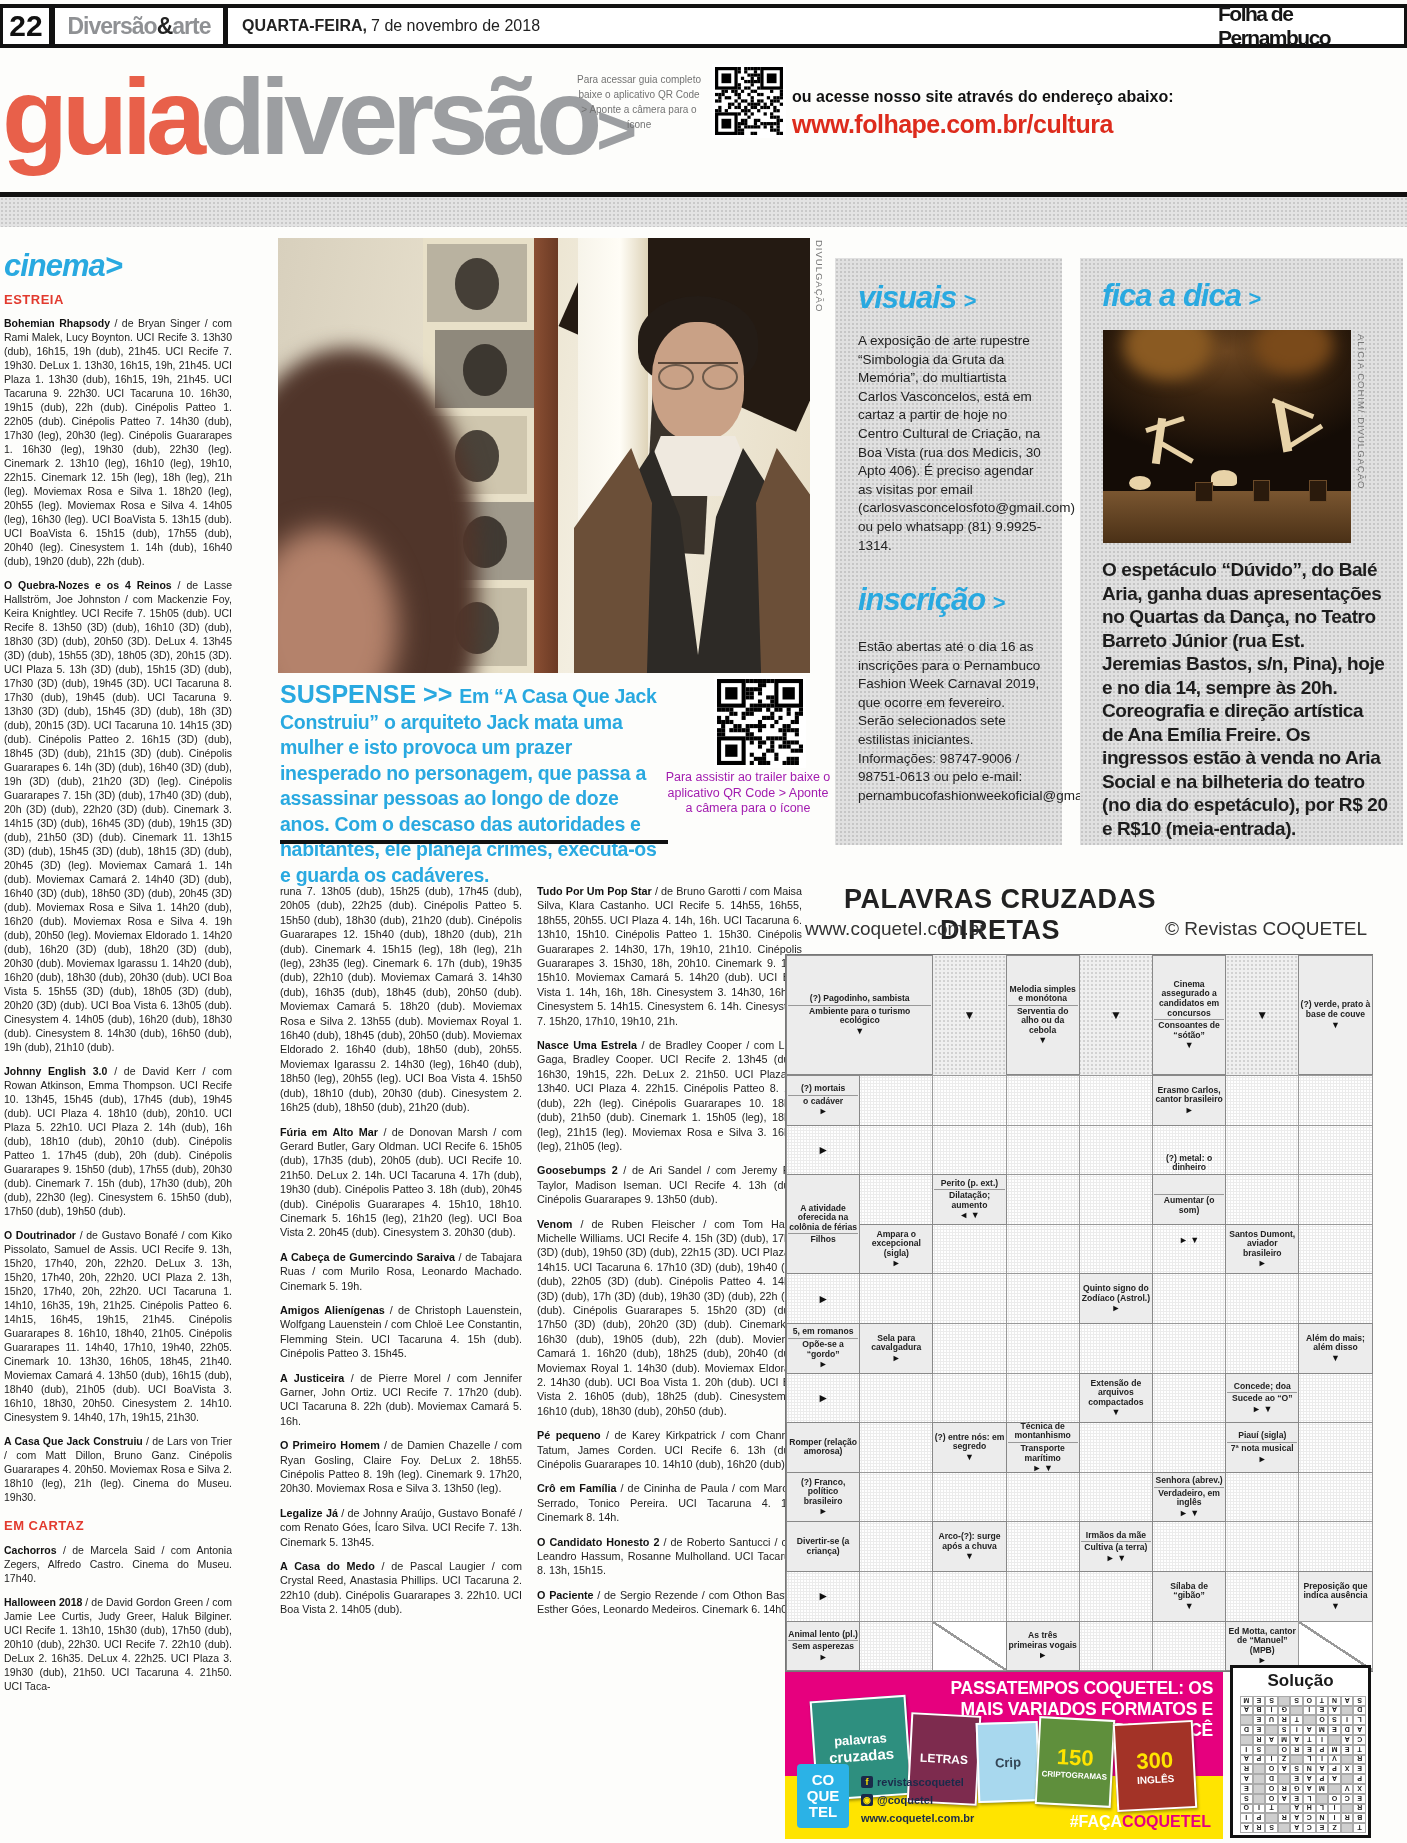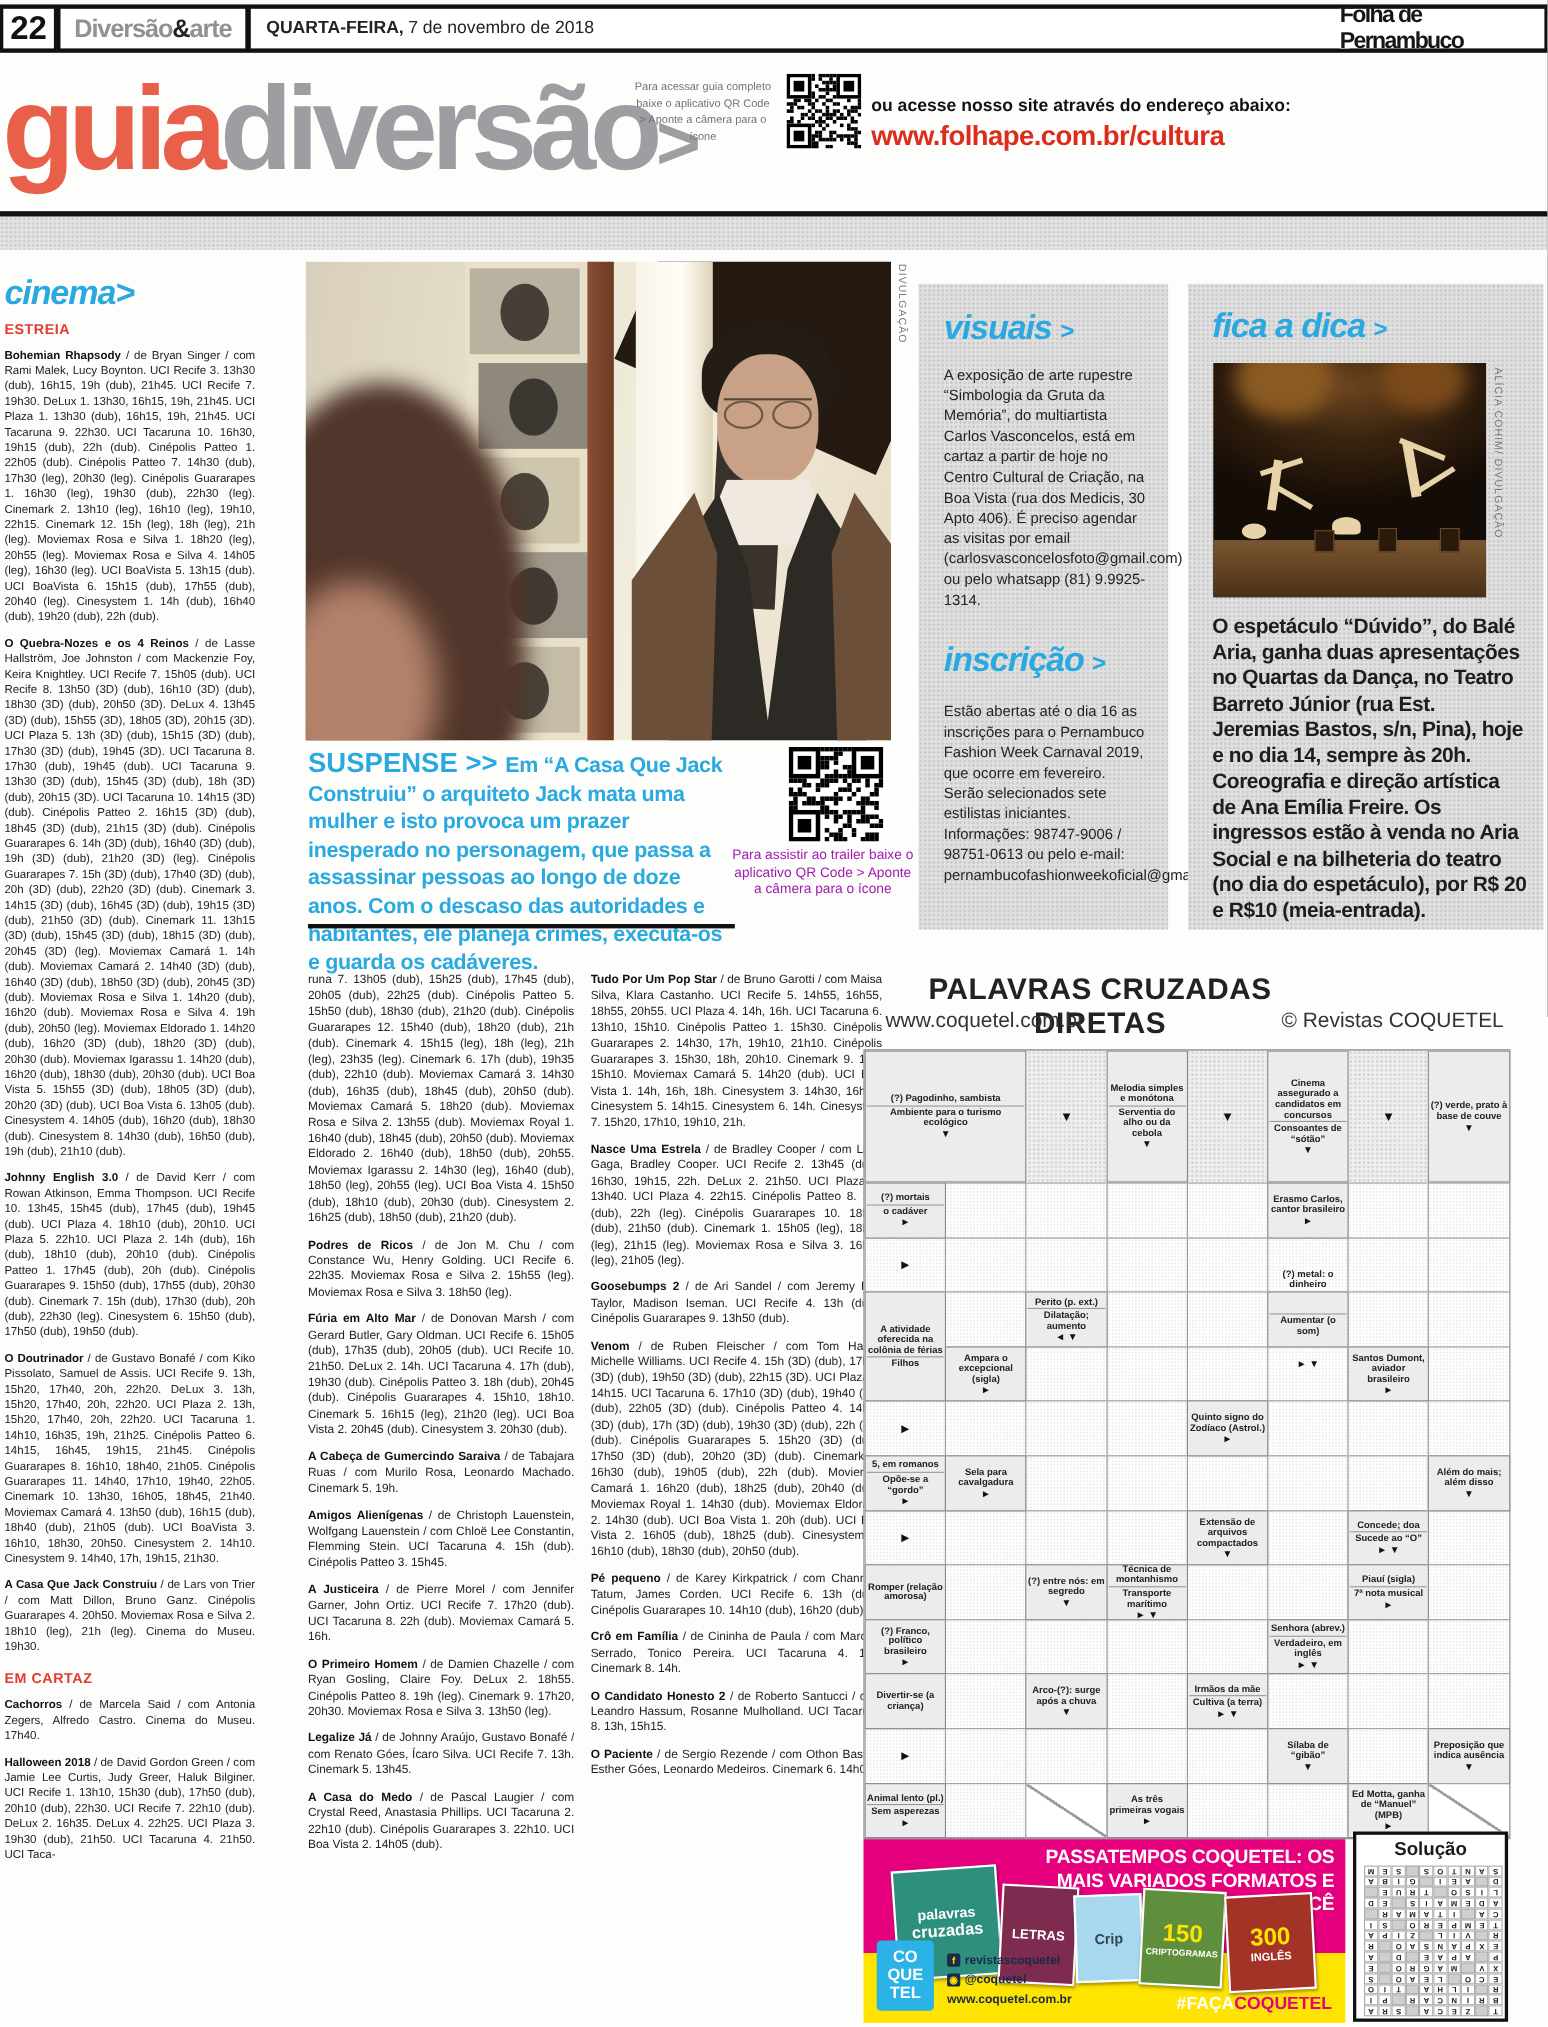--- a/index.html
+++ b/index.html
@@ -520,21 +520,20 @@
           <rect x="1" y="15" width="5" height="5" fill="#fff"></rect>
           <rect x="2" y="16" width="3" height="3"></rect>
         </g>
       </svg>
     </div>
   <div class="abs" id="trailer-note">Para assistir ao trailer baixe o aplicativo QR Code &gt; Aponte a câmera para o ícone</div>
 
   <div class="abs" id="col2">
 
   <p class="movie"><b></b><span>runa 7. 13h05 (dub), 15h25 (dub), 17h45 (dub), 20h05 (dub), 22h25 (dub). Cinépolis Patteo 5. 15h50 (dub), 18h30 (dub), 21h20 (dub). Cinépolis Guararapes 12. 15h40 (dub), 18h20 (dub), 21h (dub). Cinemark 4. 15h15 (leg), 18h (leg), 21h (leg), 23h35 (leg). Cinemark 6. 17h (dub), 19h35 (dub), 22h10 (dub). Moviemax Camará 3. 14h30 (dub), 16h35 (dub), 18h45 (dub), 20h50 (dub). Moviemax Camará 5. 18h20 (dub). Moviemax Rosa e Silva 2. 13h55 (dub). Moviemax Royal 1. 16h40 (dub), 18h45 (dub), 20h50 (dub). Moviemax Eldorado 2. 16h40 (dub), 18h50 (dub), 20h55. Moviemax Igarassu 2. 14h30 (leg), 16h40 (dub), 18h50 (leg), 20h55 (leg). UCI Boa Vista 4. 15h50 (dub), 18h10 (dub), 20h30 (dub). Cinesystem 2. 16h25 (dub), 18h50 (dub), 21h20 (dub).</span></p>
-      <p class="movie"><b>Podres de Ricos</b><span> / de Jon M. Chu / com Constance Wu, Henry Golding. UCI Recife 6. 22h35. Moviemax Rosa e Silva 2. 15h55 (leg). Moviemax Rosa e Silva 3. 18h50 (leg).</span></p>
       <p class="movie"><b>Fúria em Alto Mar</b><span> / de Donovan Marsh / com Gerard Butler, Gary Oldman. UCI Recife 6. 15h05 (dub), 17h35 (dub), 20h05 (dub). UCI Recife 10. 21h50. DeLux 2. 14h. UCI Tacaruna 4. 17h (dub), 19h30 (dub). Cinépolis Patteo 3. 18h (dub), 20h45 (dub). Cinépolis Guararapes 4. 15h10, 18h10. Cinemark 5. 16h15 (leg), 21h20 (leg). UCI Boa Vista 2. 20h45 (dub). Cinesystem 3. 20h30 (dub).</span></p>
       <p class="movie"><b>A Cabeça de Gumercindo Saraiva</b><span> / de Tabajara Ruas / com Murilo Rosa, Leonardo Machado. Cinemark 5. 19h.</span></p>
       <p class="movie"><b>Amigos Alienígenas</b><span> / de Christoph Lauenstein, Wolfgang Lauenstein / com Chloë Lee Constantin, Flemming Stein. UCI Tacaruna 4. 15h (dub). Cinépolis Patteo 3. 15h45.</span></p>
       <p class="movie"><b>A Justiceira</b><span> / de Pierre Morel / com Jennifer Garner, John Ortiz. UCI Recife 7. 17h20 (dub). UCI Tacaruna 8. 22h (dub). Moviemax Camará 5. 16h.</span></p>
       <p class="movie"><b>O Primeiro Homem</b><span> / de Damien Chazelle / com Ryan Gosling, Claire Foy. DeLux 2. 18h55. Cinépolis Patteo 8. 19h (leg). Cinemark 9. 17h20, 20h30. Moviemax Rosa e Silva 3. 13h50 (leg).</span></p>
       <p class="movie"><b>Legalize Já</b><span> / de Johnny Araújo, Gustavo Bonafé / com Renato Góes, Ícaro Silva. UCI Recife 7. 13h. Cinemark 5. 13h45.</span></p>
       <p class="movie"><b>A Casa do Medo</b><span> / de Pascal Laugier / com Crystal Reed, Anastasia Phillips. UCI Tacaruna 2. 22h10 (dub). Cinépolis Guararapes 3. 22h10. UCI Boa Vista 2. 14h05 (dub).</span></p>
     </div>
   <div class="abs" id="col3">
 
@@ -809,21 +808,21 @@
           <div class="cw-part">Animal lento (pl.)</div>
           <div class="cw-part">Sem asperezas</div>
           <div class="cw-ar">►</div>
         </div>
         <div class="cw-slash" style="left: 146.4px; top: 665.6px; width: 74.2px; height: 50.6px;"></div>
         <div class="cw-clue" style="left: 219.6px; top: 665.6px; width: 74.2px; height: 50.6px;">
           <div class="cw-part">As três primeiras vogais</div>
           <div class="cw-ar">►</div>
         </div>
         <div class="cw-clue" style="left: 439.2px; top: 665.6px; width: 74.2px; height: 50.6px;">
-          <div class="cw-part">Ed Motta, ganha de “Manuel” (MPB)</div>
+          <div class="cw-part">Ed Motta, cantor de “Manuel” (MPB)</div>
           <div class="cw-ar">►</div>
         </div>
         <div class="cw-slash" style="left: 512.4px; top: 665.6px; width: 74.2px; height: 50.6px;"></div>
       </div>
   </div>
 
   <div class="abs" id="ad">
     <div id="ad-head">PASSATEMPOS COQUETEL: OS MAIS VARIADOS FORMATOS E NÍVEIS PARA VOCÊ</div>
     <div class="book" style="left:28px;top:26px;width:92px;height:96px;background:#2e8f7f;transform:rotate(-4deg);font-size:13px;">
         <span>palavras</span>

